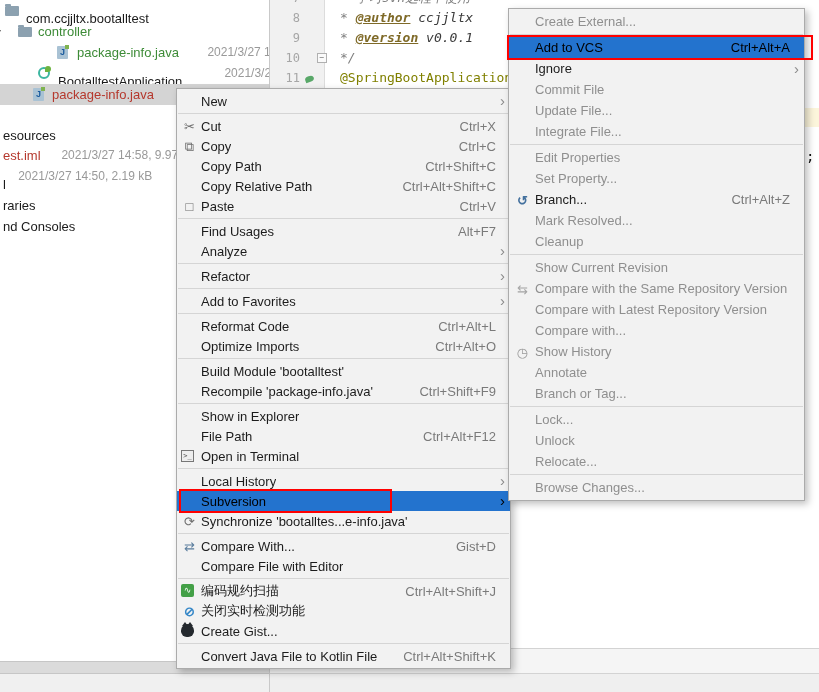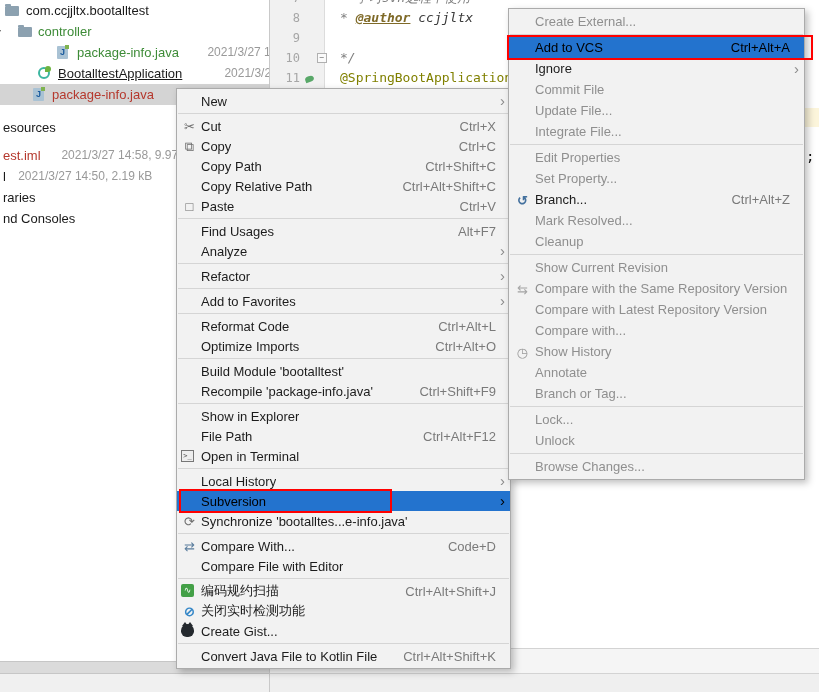--- a/index.html
+++ b/index.html
@@ -14,21 +14,21 @@
   body{font-family:"Liberation Sans", sans-serif; background:#FFFFFF; position:relative;}
   #screen{position:absolute; inset:0; width:819px; height:692px; overflow:hidden; background:#FFF;}
 
   
   #project-panel{position:absolute; left:0; top:0; width:270px; height:692px; background:#FFF; overflow:hidden; border-right:1px solid #C9C9C9;}
   .tree-row{position:absolute; left:0; width:270px; height:21px; font-size:13px; line-height:21px; white-space:nowrap;}
   .tree-row.selected{background:var(--sel_inactive);}
   .tree-label{position:absolute; top:0;}
   .tree-label.c-green{color:var(--tree_green);}
   .tree-label.c-red{color:var(--tree_red);}
-  .tree-label.c-default{color:#1A1A1A;}
+  .tree-label.c-default{color:#1A1A1A;margin-top:8px;}
   .tree-meta{position:absolute; top:0; color:var(--meta_gray); font-size:12px;}
   .tree-ico{position:absolute; top:3px; width:15px; height:15px;}
   .chev{position:absolute; top:0; left:-4px; color:#555; font-size:10px; line-height:21px;}
 
   
   .folder-icon{background:#8CA1B0; width:14px; height:10px; top:6px; border-radius:1px; position:absolute;}
   .folder-icon::before{content:''; position:absolute; top:-2px; left:0; width:6px; height:2px; background:#8CA1B0; border-radius:1px 1px 0 0;}
   .java-file-icon{background:#A9C2D4; width:11px; height:13px; top:4px; border-radius:1px; position:absolute;
      color:#1A5B9E; font-size:9px; font-weight:bold; text-align:center; line-height:13px;}
   .java-file-icon::before{content:''; position:absolute; right:-1px; top:-1px; width:4px; height:4px; background:#7FB34F;}
@@ -138,21 +138,21 @@
       </div>
     <div id="left-band-a"></div>
     <div id="left-band-b"></div>
   </div>
 
   <div id="editor">
     <div id="gutter"></div>
     <div id="ed-lines">
         <div class="ed-line" style="top: -12px;"><span class="ed-num">7</span><span class="ed-code"><span class="tok-comment">* 学习svn远程中使用</span></span></div>
         <div class="ed-line" style="top: 8px;"><span class="ed-num">8</span><span class="ed-code"><span class="tok-comment">* </span><span class="tok-tag">@author</span><span class="tok-tagvalue"> ccjjltx</span></span></div>
-        <div class="ed-line" style="top: 28px;"><span class="ed-num">9</span></div>
+        <div class="ed-line" style="top: 28px;"><span class="ed-num">9</span><span class="ed-code"><span class="tok-comment">* </span><span class="tok-tag">@version</span><span class="tok-tagvalue"> v0.0.1</span></span></div>
         <div class="ed-line" style="top: 48px;"><span class="ed-num">10</span><span class="fold-icon" style="top: 5px;">−</span><span class="ed-code"><span class="tok-comment">*/</span></span></div>
         <div class="ed-line" style="top: 68px;"><span class="ed-num">11</span><span class="spring-leaf-icon" style="top: 8px;"></span><span class="ed-code"><span class="tok-annotation">@SpringBootApplication</span></span></div>
       </div>
     <div id="caret-line"></div>
     <div id="code-sliver">;</div>
     <div id="right-band-a"></div>
     <div id="right-band-b"></div>
   </div>
 
   <div id="main-menu" class="popup">
@@ -243,21 +243,21 @@
         <div class="redbox label-only"></div>
       </div>
       <div class="mi">
         <span class="mi-ico sync-icon">⟳</span>
         <span class="lbl">Synchronize 'bootalltes...e-info.java'</span>
       </div>
       <div class="sep"></div>
       <div class="mi">
         <span class="mi-ico compare-icon">⇄</span>
         <span class="lbl">Compare With...</span>
-        <span class="sc">Code+D</span>
+        <span class="sc">Gist+D</span>
       </div>
       <div class="mi">
         <span class="lbl">Compare File with Editor</span>
       </div>
       <div class="sep"></div>
       <div class="mi">
         <span class="mi-ico scan-icon">∿</span>
         <span class="lbl">编码规约扫描</span>
         <span class="sc">Ctrl+Alt+Shift+J</span>
       </div>
@@ -341,19 +341,22 @@
       <div class="mi disabled">
         <span class="lbl">Branch or Tag...</span>
       </div>
       <div class="sep"></div>
       <div class="mi disabled">
         <span class="lbl">Lock...</span>
       </div>
       <div class="mi disabled">
         <span class="lbl">Unlock</span>
       </div>
+      <div class="mi disabled">
+        <span class="lbl">Relocate...</span>
+      </div>
       <div class="sep"></div>
       <div class="mi disabled">
         <span class="lbl">Browse Changes...</span>
       </div>
     </div>
 
 </div>
 
 </body></html>

